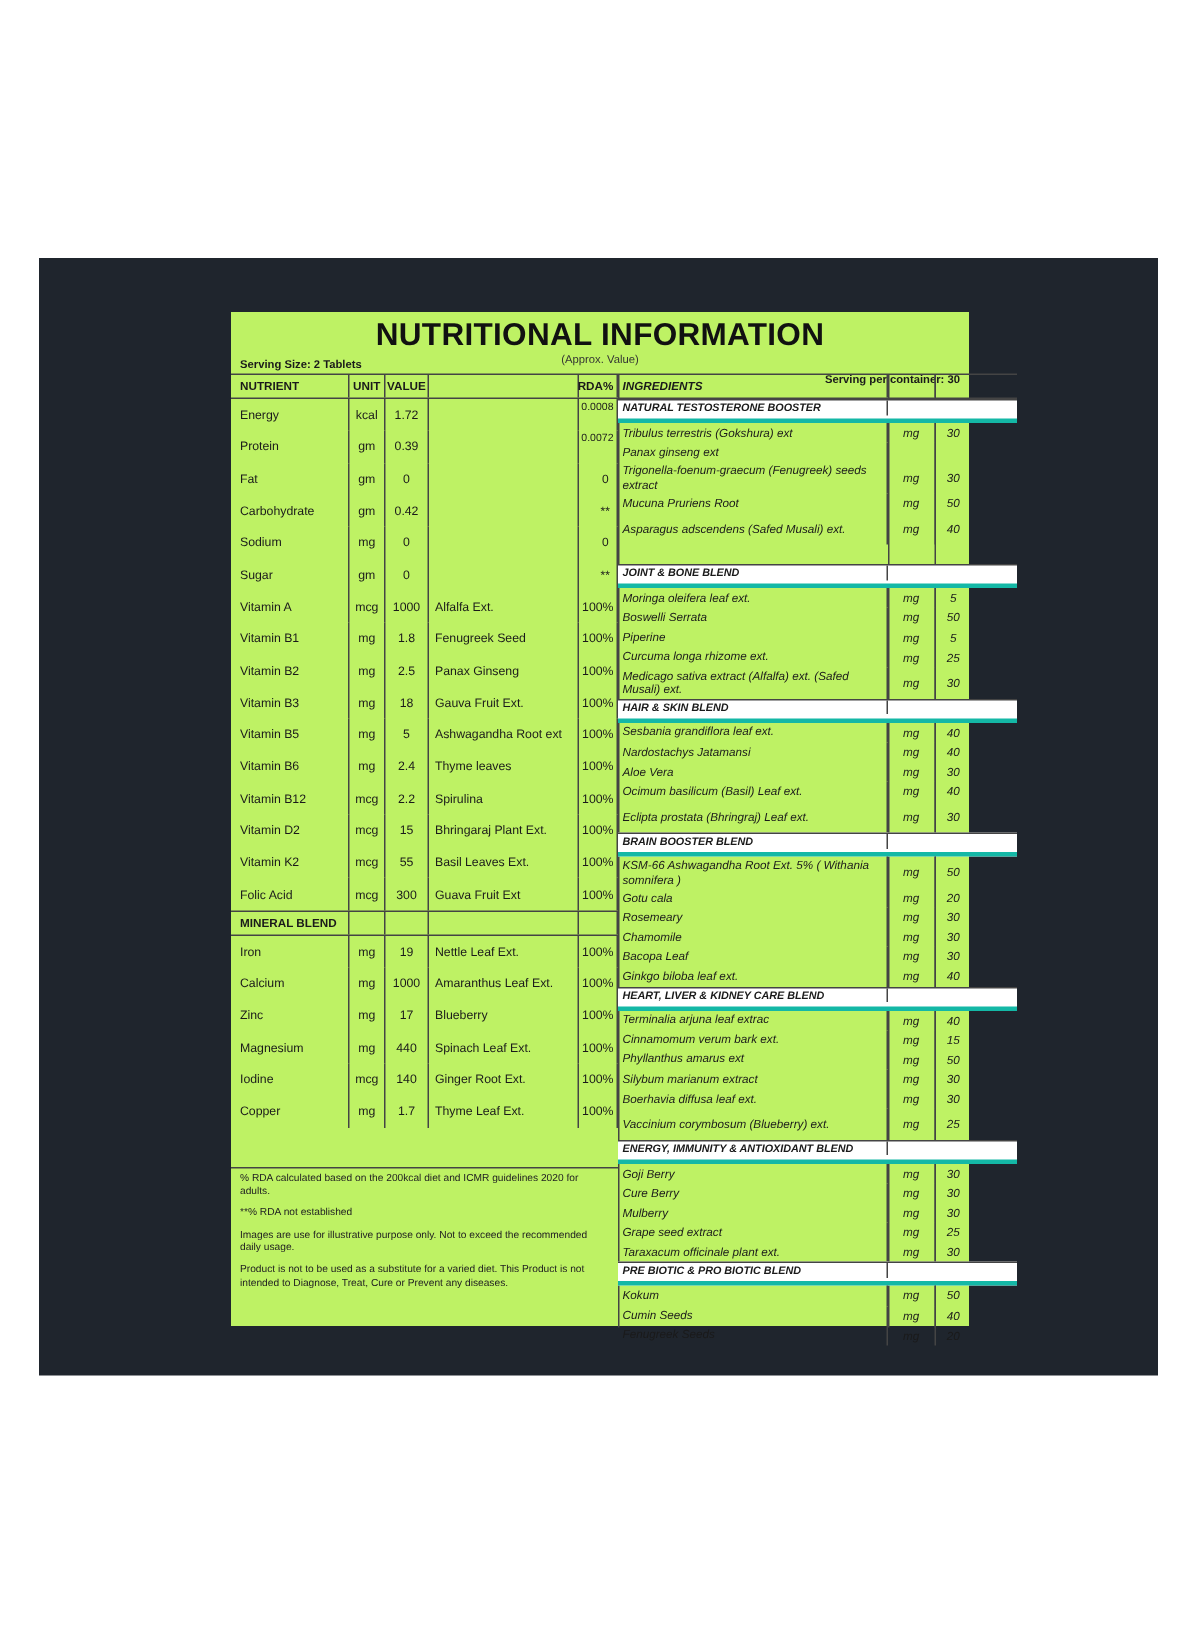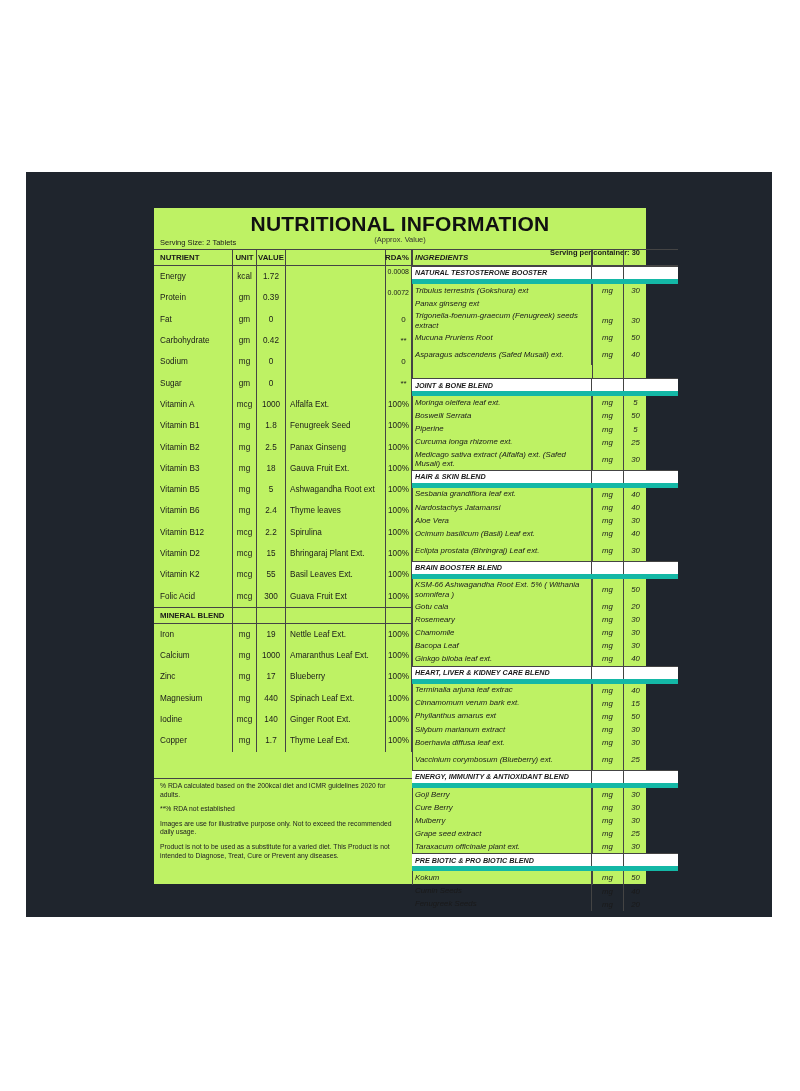--- a/index.html
+++ b/index.html
@@ -17,21 +17,21 @@
     background: #bef264; box-sizing: border-box;
   }
   .title {
     position: absolute; left: 0; top: 4px; width: 100%; text-align: center;
     font-size: 21px; font-weight: bold; letter-spacing: 0.2px; color: #111;
   }
   .subtitle {
     position: absolute; left: 0; top: 27px; width: 100%; text-align: center;
     font-size: 7.5px; color: #333;
   }
-  .serving-size { position: absolute; left: 6px; top: 30px; font-size: 7.5px; font-weight: normal; }
+  .serving-size { position: absolute; left: 6px; top: 30px; font-size: 7.5px; font-weight: bold; }
   .serving-per { position: absolute; right: 6px; top: 40px; font-size: 7.5px; font-weight: bold; }
 
   
   .ltable { position: absolute; left: 0; top: 41px; width: 258px; border-top: 1px solid #444; }
   .lrow { position: relative; display: flex; font-size: 8.2px; }
   .lrow .c { box-sizing: border-box; display: flex; align-items: center; border-right: 1px solid #444; }
   .c-name { width: 79px; padding-left: 6px; }
   .c-unit { width: 24px; justify-content: center; }
   .c-val { width: 29px; justify-content: center; }
   .c-src { width: 100px; padding-left: 4px; }
@@ -49,21 +49,21 @@
   .notes-rule { position: absolute; left: 0; top: 570px; width: 258px; border-top: 1px solid #444; }
 
   
   .rtable { position: absolute; left: 258px; top: 41px; width: 266px; height: 635px; border-top: 1px solid #444; font-style: italic; }
   .rcol-line { position: absolute; top: 0; bottom: 0; border-left: 1px solid #444; }
   .rrow { position: relative; display: flex; font-size: 7.8px; }
   .r-name { width: 180px; padding-left: 3px; box-sizing: border-box; line-height: 9.5px; display: flex; align-items: center; }
   .r-unit { width: 31px; display: flex; align-items: center; justify-content: center; }
   .r-amt { width: 23px; display: flex; align-items: center; justify-content: center; }
   .rrow.hdr { height: 15px; font-weight: bold; border-bottom: 1px solid #444; }
-  .rrow.blend { height: 12px; font-weight: bold; font-size: 7.2px; border-top: 1px solid #444; border-bottom: 5px solid #14b8a6; background: #fff; }
+  .rrow.blend { height: 12px; font-weight: bold; font-size: 7.2px; border-top: 1px solid #444; border-bottom: 3px solid #14b8a6; background: #fff; flex-direction: column; }
   .rrow.blend .r-name { border-right: 1px solid #444; }
   .rrow.item { height: 13.1px; }
   .rrow.item.two { height: 21px; }
   .rrow.item .r-name { border-right: 1px solid #444; }
   .rrow.item .r-unit { border-right: 1px solid #444; }
   .rrow.hdr .r-name { border-right: 1px solid #444; }
   .rrow.hdr .r-unit { border-right: 1px solid #444; }
   .rrow.blend .r-unit { border-right: 1px solid #444; }
   .spacer { height: 13px; }
 </style>

